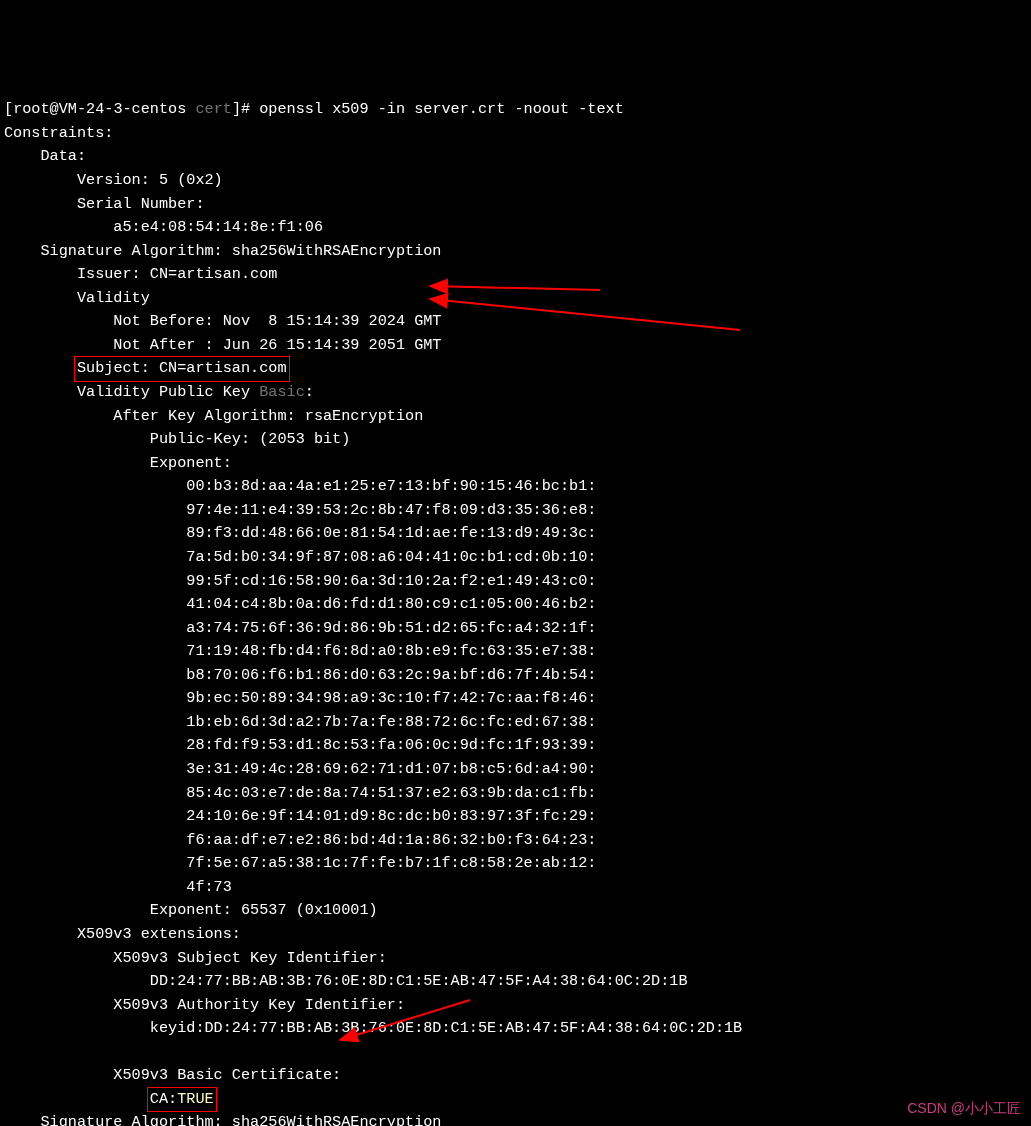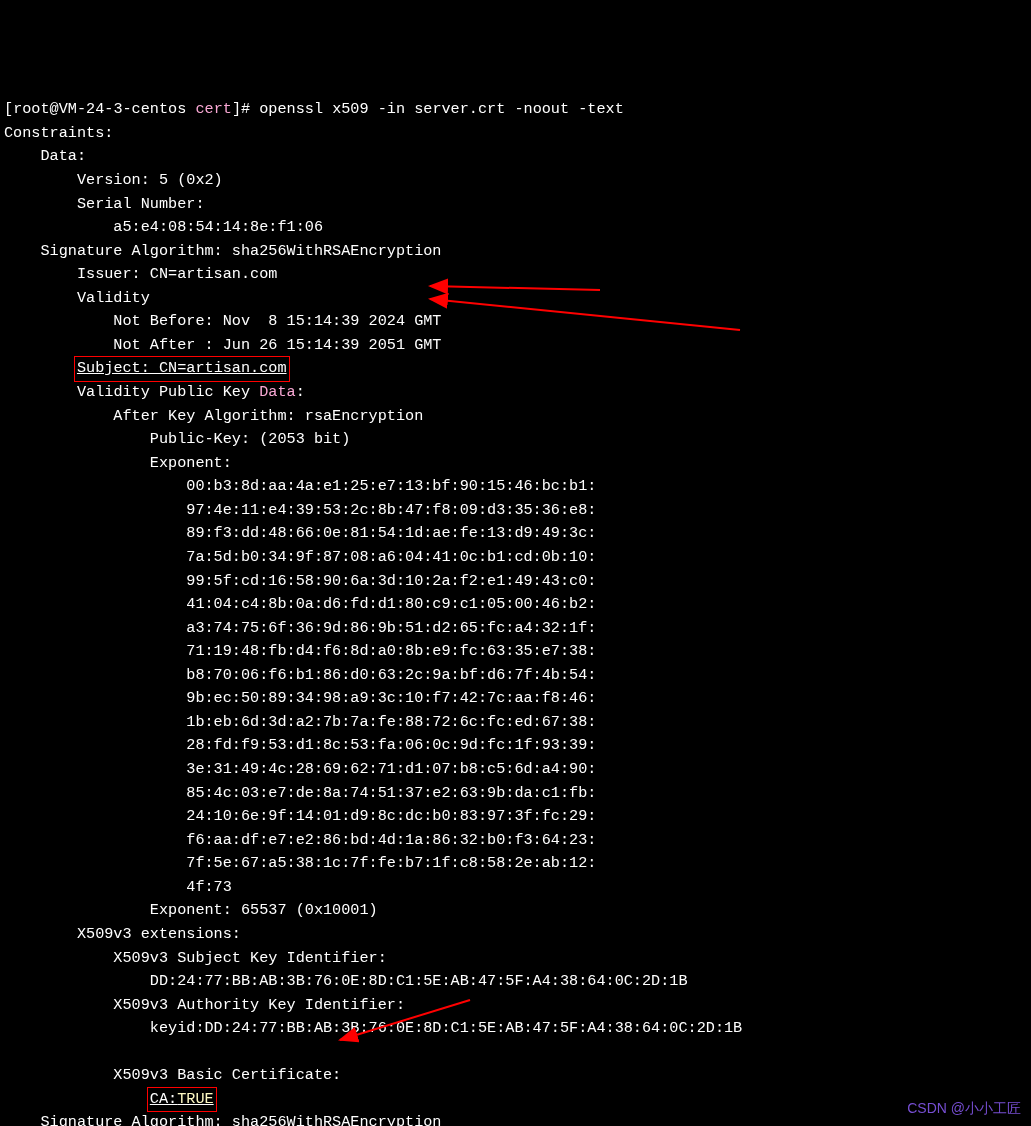--- a/index.html
+++ b/index.html
@@ -8,40 +8,39 @@
     background: #000;
     color: #fff;
     font-family: "Courier New", monospace;
     font-size: 15.2px;
     line-height: 1.55;
     white-space: pre;
     width: 1031px;
     box-sizing: border-box;
     overflow: hidden;
   }
-  .cyan { color: #f9a8d4; }
+  .cyan { color: #737373; }
   .green { color: #fef9c3; }
   .box {
     border: 1px solid #ff0000;
     display: inline-block;
     padding: 0 2px;
     margin: -1px -3px;
-    text-decoration: underline;
   }
   svg.anno {
     position: absolute;
     top: 0;
     left: 0;
     pointer-events: none;
   }
   .watermark {
     position: fixed;
     bottom: 6px;
     right: 10px;
-    color: #8b5cf6;
+    color: #ec4899;
     font-family: sans-serif;
     font-size: 14px;
     opacity: 0.85;
   }
 </style>
 </head>
 <body>
 
 
 
@@ -50,21 +49,21 @@
 <span>    Data:</span>
 <span>        Version: 5 (0x2)</span>
 <span>        Serial Number:</span>
 <span>            a5:e4:08:54:14:8e:f1:06</span>
 <span>    Signature Algorithm: sha256WithRSAEncryption</span>
 <span>        Issuer: CN=artisan.com</span>
 <span>        Validity</span>
 <span>            Not Before: Nov  8 15:14:39 2024 GMT</span>
 <span>            Not After : Jun 26 15:14:39 2051 GMT</span>
 <span>        </span><span class="box"><span>Subject: CN=artisan.com</span></span>
-<span>        </span><span>Validity Public Key </span><span class="cyan">Data</span><span>:</span>
+<span>        </span><span>Validity Public Key </span><span class="cyan">Basic</span><span>:</span>
 <span>            After Key Algorithm: rsaEncryption</span>
 <span>                Public-Key: (2053 bit)</span>
 <span>                Exponent:</span>
 <span>                    00:b3:8d:aa:4a:e1:25:e7:13:bf:90:15:46:bc:b1:</span>
 <span>                    97:4e:11:e4:39:53:2c:8b:47:f8:09:d3:35:36:e8:</span>
 <span>                    89:f3:dd:48:66:0e:81:54:1d:ae:fe:13:d9:49:3c:</span>
 <span>                    7a:5d:b0:34:9f:87:08:a6:04:41:0c:b1:cd:0b:10:</span>
 <span>                    99:5f:cd:16:58:90:6a:3d:10:2a:f2:e1:49:43:c0:</span>
 <span>                    41:04:c4:8b:0a:d6:fd:d1:80:c9:c1:05:00:46:b2:</span>
 <span>                    a3:74:75:6f:36:9d:86:9b:51:d2:65:fc:a4:32:1f:</span>

